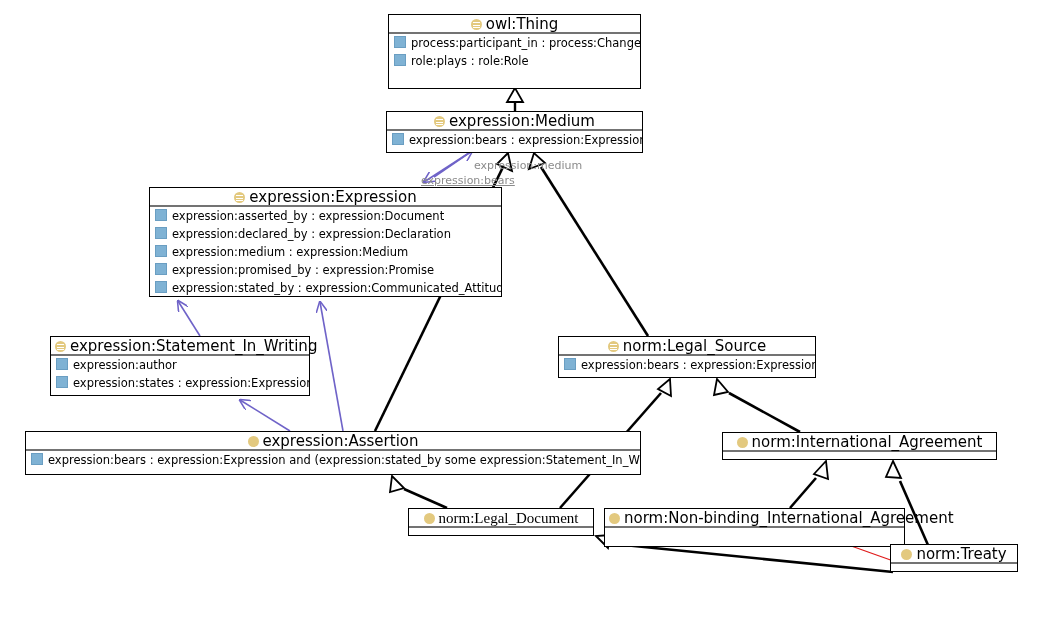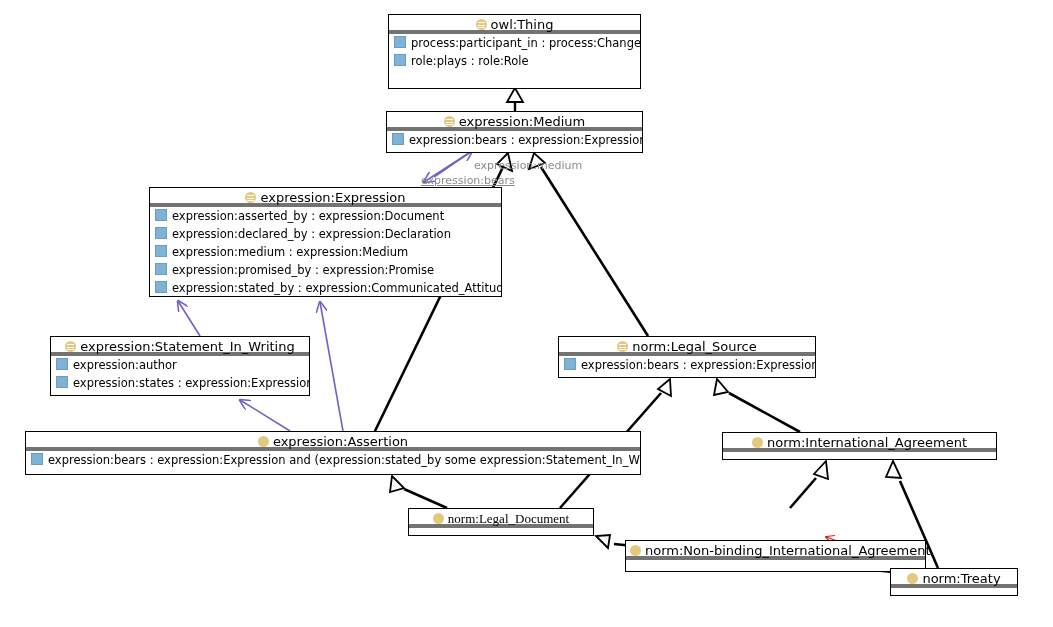--- a/index.html
+++ b/index.html
@@ -28,23 +28,23 @@
     box-sizing: border-box;
     border: 1px solid #000000;
     background: #ffffff;
     z-index: 5;
   }
   .node-header {
     box-sizing: border-box;
     height: 19px;
     line-height: 19px;
     text-align: center;
-    font-size: 13px;
+    font-size: 15px;
     color: #000000;
-    border-bottom: 4px solid #737373;
+    border-bottom: 2px solid #737373;
     white-space: nowrap;
     padding: 0 4px;
   }
   .cls-icon {
     display: inline-block;
     width: 11px;
     height: 11px;
     border-radius: 50%;
     background: #e3c97f;
     vertical-align: -1px;
@@ -233,25 +233,25 @@
         </ul>
       </div>
       <div class="node" style="left: 722px; top: 432px; width: 275px; height: 28px;">
         <div class="node-header"><span class="cls-icon"></span><span>norm:International_Agreement</span></div>
         <ul class="attrs empty-compartment"></ul>
       </div>
       <div class="node" style="left: 408px; top: 508px; width: 186px; height: 28px; font-family: Liberation Serif, serif;">
         <div class="node-header"><span class="cls-icon"></span><span>norm:Legal_Document</span></div>
         <ul class="attrs empty-compartment"></ul>
       </div>
-      <div class="node" style="left: 625px; top: 508px; width: 301px; height: 32px; margin-top: 32px;">
+      <div class="node" style="left: 604px; top: 508px; width: 301px; height: 39px;">
         <div class="node-header"><span class="cls-icon"></span><span>norm:Non-binding_International_Agreement</span></div>
         <ul class="attrs empty-compartment"></ul>
       </div>
-      <div class="node" style="left: 890px; top: 568px; width: 128px; height: 28px;">
+      <div class="node" style="left: 890px; top: 544px; width: 128px; height: 28px;">
         <div class="node-header"><span class="cls-icon"></span><span>norm:Treaty</span></div>
         <ul class="attrs empty-compartment"></ul>
       </div>
     </div>
 
   <div id="labels-layer">
       <div class="edge-label" style="left: 474px; top: 159px;">expression:medium</div>
       <div class="edge-label" style="left: 421px; top: 174px; text-decoration: underline;">expression:bears</div>
     </div>
 

